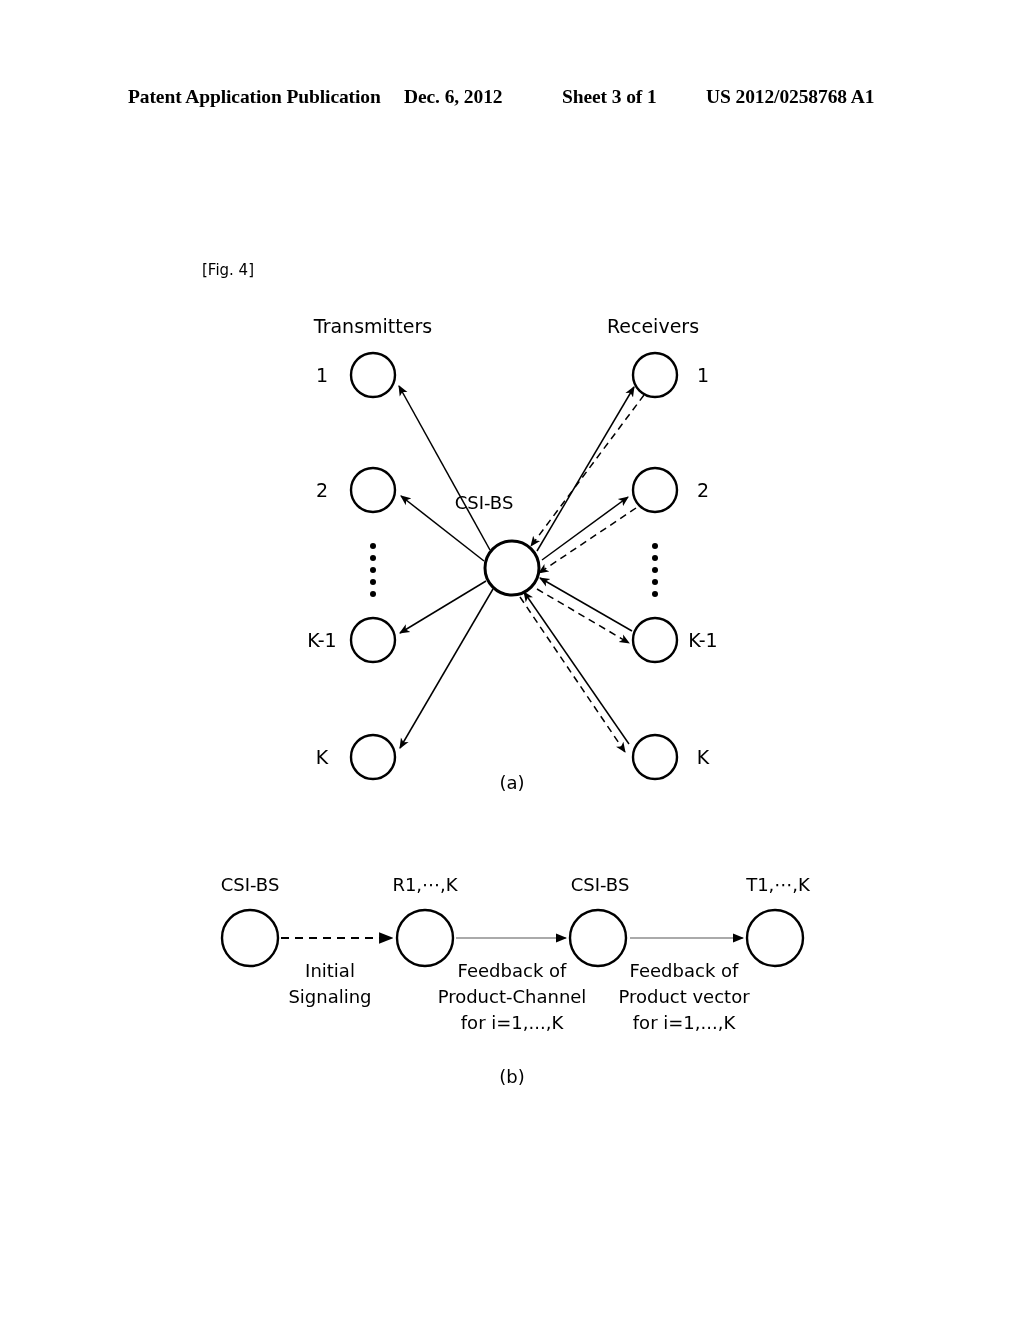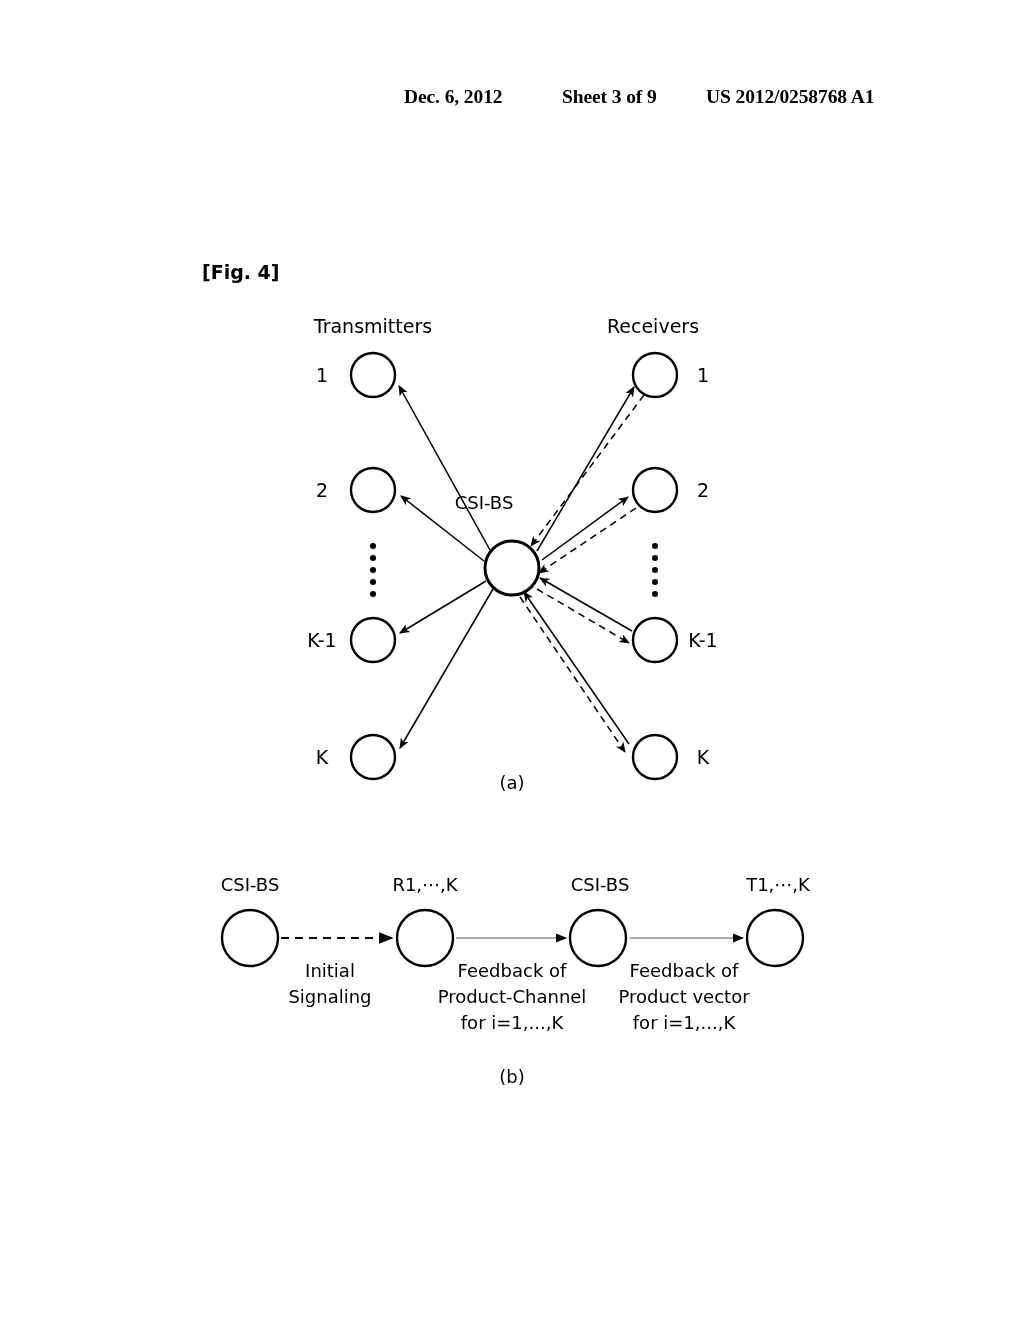--- a/index.html
+++ b/index.html
@@ -35,22 +35,21 @@
   #patent-header .hd-date  { position: absolute; left: 404px; }
   #patent-header .hd-sheet { position: absolute; left: 562px; }
   #patent-header .hd-num   { position: absolute; left: 706px; }
 
   
   #fig-label {
     position: absolute;
     left: 202px;
     top: 261px;
     font-family: "DejaVu Sans", sans-serif;
-    font-size: 19px;
-    font-weight: bold;
+    font-size: 15px;
   }
 
   
   #diagram-svg {
     position: absolute;
     left: 0;
     top: 0;
     width: 1024px;
     height: 1320px;
   }
@@ -97,22 +96,23 @@
     stroke-width: 1.8;
     fill: none;
     stroke-dasharray: 8 6;
   }
   .dot { fill: #000000; }
 </style>
 </head>
 <body>
 
 <div id="patent-header">
+  <span class="hd-pub">Patent Application Publication</span>
   <span class="hd-date">Dec. 6, 2012</span>
-  <span class="hd-sheet">Sheet 3 of 9</span>
+  <span class="hd-sheet">Sheet 3 of 1</span>
   <span class="hd-num">US 2012/0258768 A1</span>
 </div>
 
 <div id="fig-label">[Fig. 4]</div>
 
 <svg id="diagram-svg" viewBox="0 0 1024 1320">
   <defs>
     <marker id="ah-solid" viewBox="0 0 10 10" refX="9" refY="5" markerWidth="7" markerHeight="7" orient="auto-start-reverse">
       <path d="M 0 0.8 L 10 5 L 0 9.2 L 2.6 5 Z" fill="#000000"></path>
     </marker>

